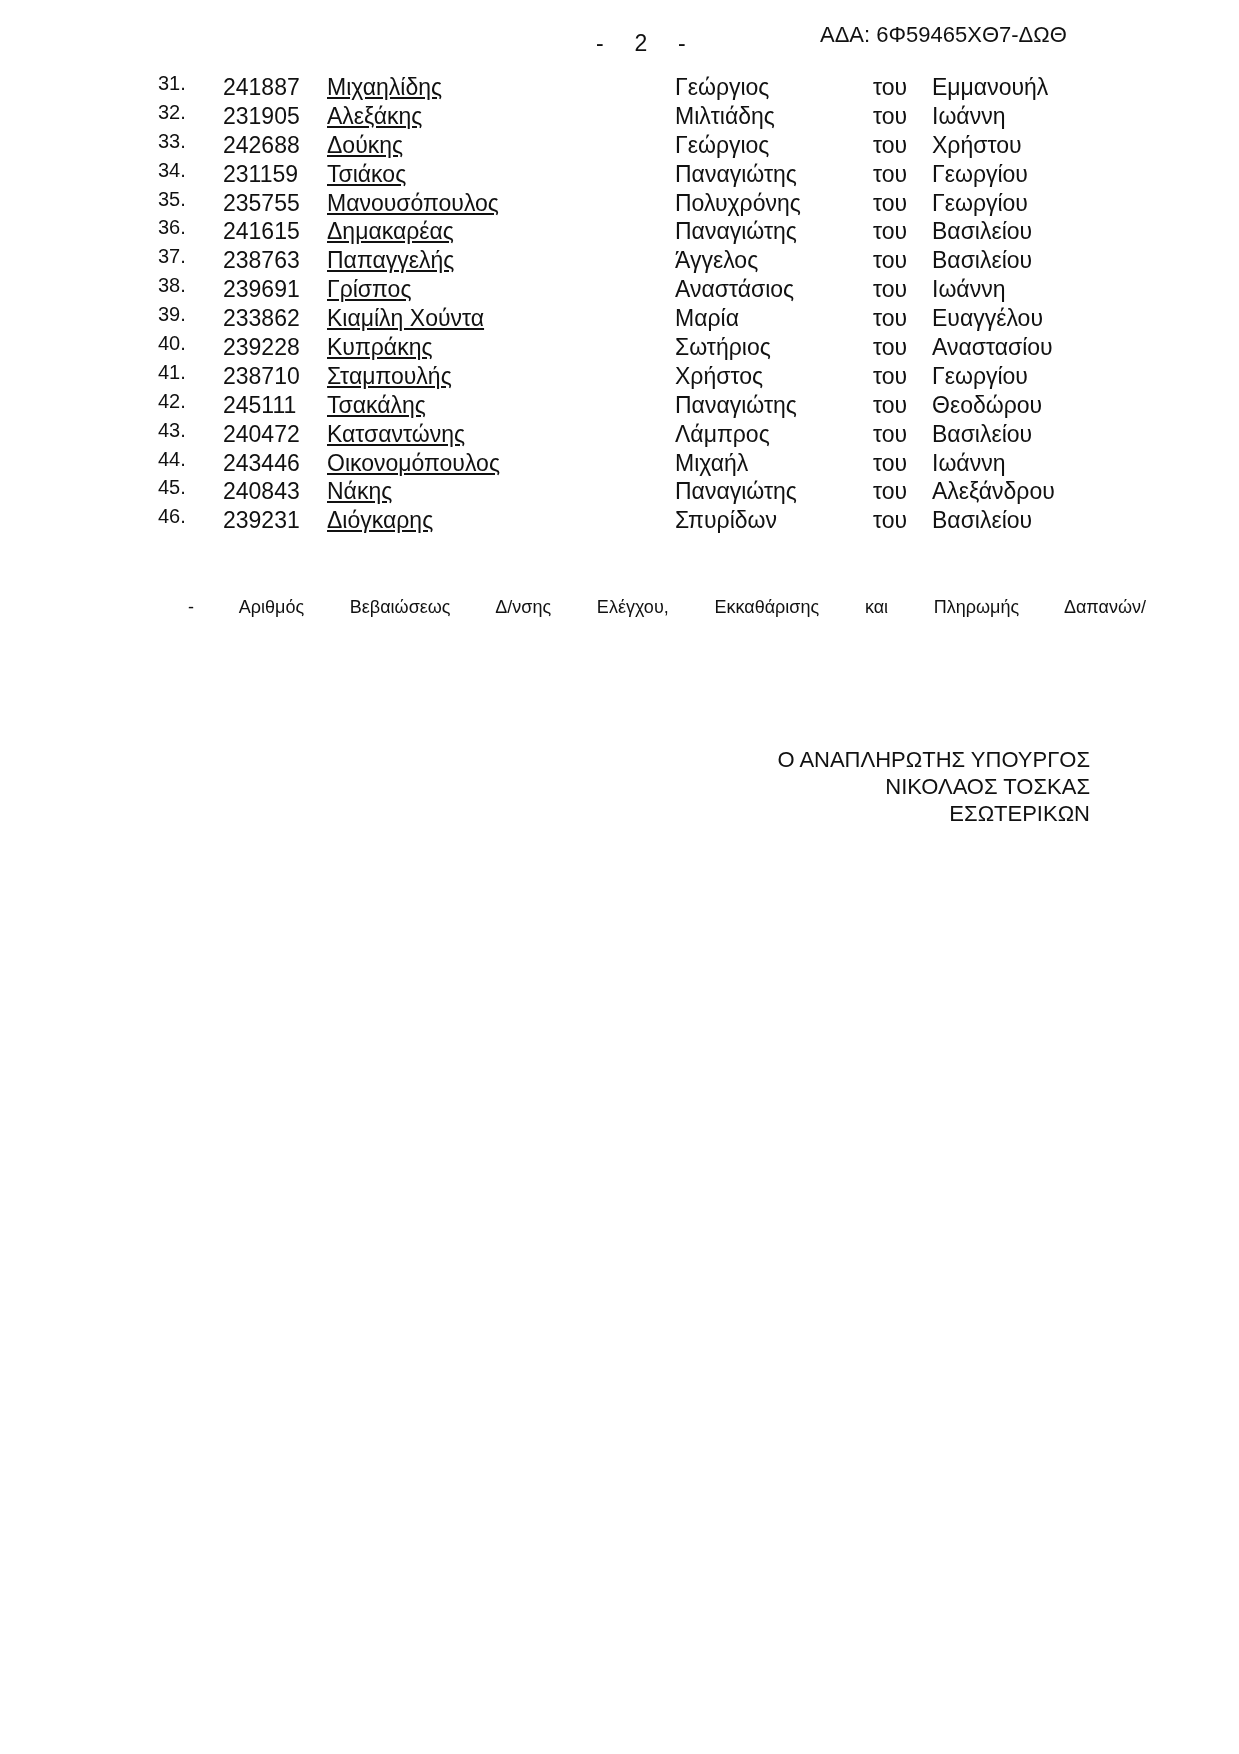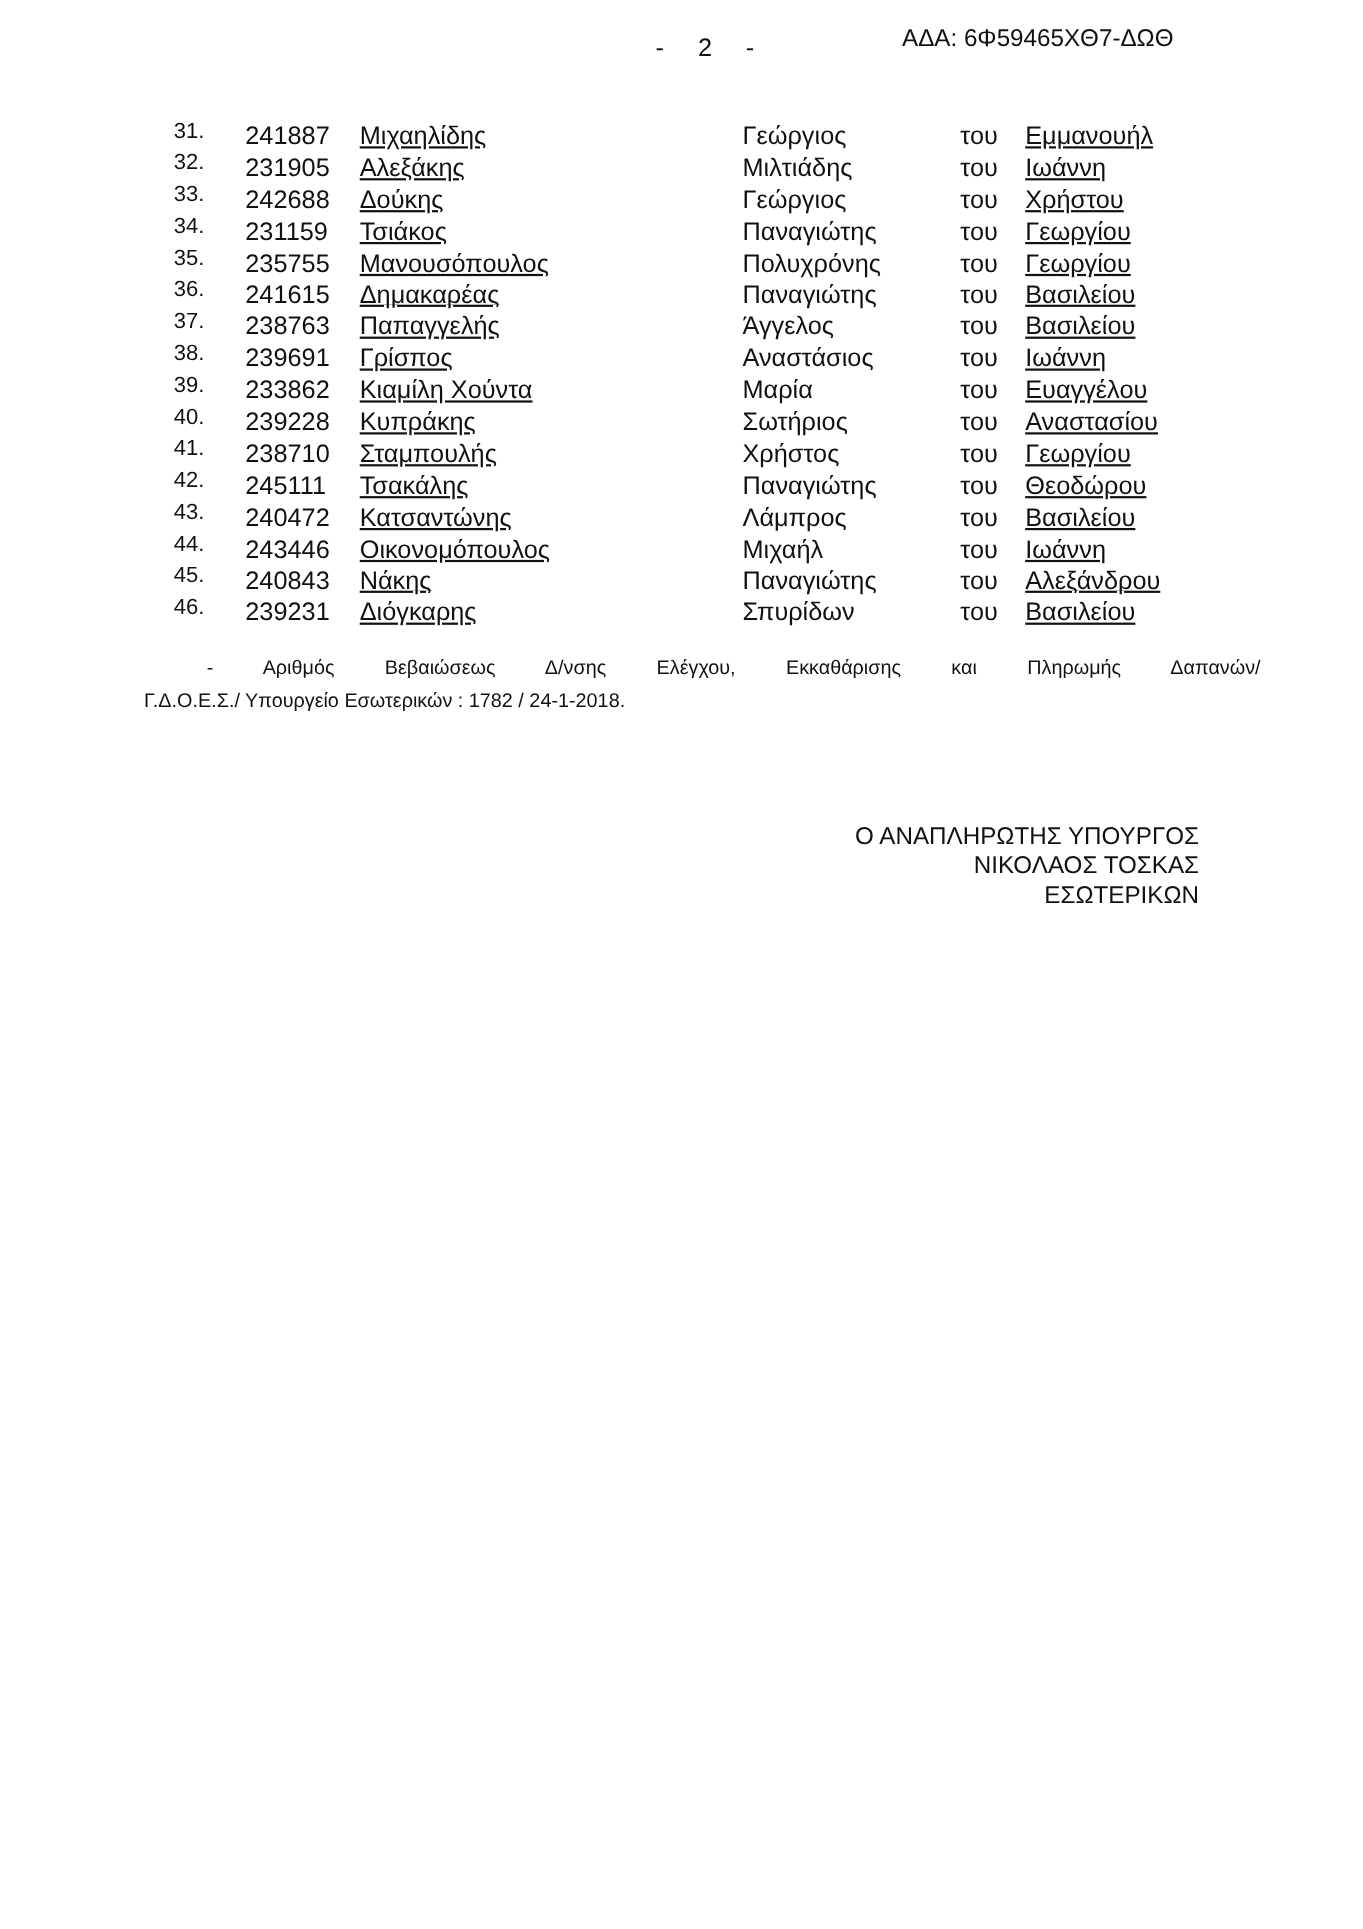--- a/index.html
+++ b/index.html
@@ -4,28 +4,28 @@
   <style>
     html, body { margin: 0; padding: 0; background: #ffffff; }
     body {
       width: 1239px; height: 1754px; position: relative; overflow: hidden;
       font-family: "Liberation Sans", sans-serif; color: #111111;
     }
     .abs { position: absolute; white-space: nowrap; }
     .page-num { left: 596px; top: 30px; font-size: 23px; letter-spacing: 0; }
     .page-num span { display: inline-block; }
     .ada { left: 820px; top: 22px; font-size: 22px; }
-    .rows { position: absolute; left: 0; top: 73px; width: 1003px; margin-top: 36px; }
+    .rows { position: absolute; left: 0; top: 73px; width: 1003px; }
     .row { position: relative; height: 28.9px; font-size: 23px; line-height: 28.9px; }
     .row .num { position: absolute; left: 158px; top: -4px; font-size: 20px; }
     .row .id { position: absolute; left: 223px; }
     .row .surname { position: absolute; left: 327px; text-decoration: underline; }
     .row .first { position: absolute; left: 675px; }
     .row .tou { position: absolute; left: 873px; }
-    .row .father { position: absolute; left: 932px; text-decoration: underline; }
+    .row .father { position: absolute; left: 932px; }
     .para {
       position: absolute; left: 131px; top: 592px; width: 1015px;
       font-size: 18px; line-height: 30px; text-align: justify;
     }
     .para .l1 { display: block; text-align: justify; text-align-last: justify; padding-left: 57px; }
     .para .l2 { display: block; }
     .sig { position: absolute; left: 700px; top: 746px; width: 390px; text-align: right;
       font-size: 22px; line-height: 27px; }
     .sig div { white-space: nowrap; }
   </style>
@@ -167,20 +167,19 @@
       <span class="id">239231</span>
       <span class="surname">Διόγκαρης</span>
       <span class="first">Σπυρίδων</span>
       <span class="tou">του</span>
       <span class="father">Βασιλείου</span>
     </div>
   </div>
 
 <div class="para">
   <span class="l1">-  Αριθμός  Βεβαιώσεως  Δ/νσης  Ελέγχου,  Εκκαθάρισης  και  Πληρωμής  Δαπανών/</span>
-  <span class="l2">Γ.Δ.Ο.Ε.Σ./ Υπουργείο Εσωτερικών :  1782 / 24-1-2018.</span>
 </div>
 
 <div class="sig">
   <div>Ο ΑΝΑΠΛΗΡΩΤΗΣ ΥΠΟΥΡΓΟΣ</div>
   <div>ΝΙΚΟΛΑΟΣ ΤΟΣΚΑΣ</div>
   <div>ΕΣΩΤΕΡΙΚΩΝ</div>
 </div>
 
 </body></html>

